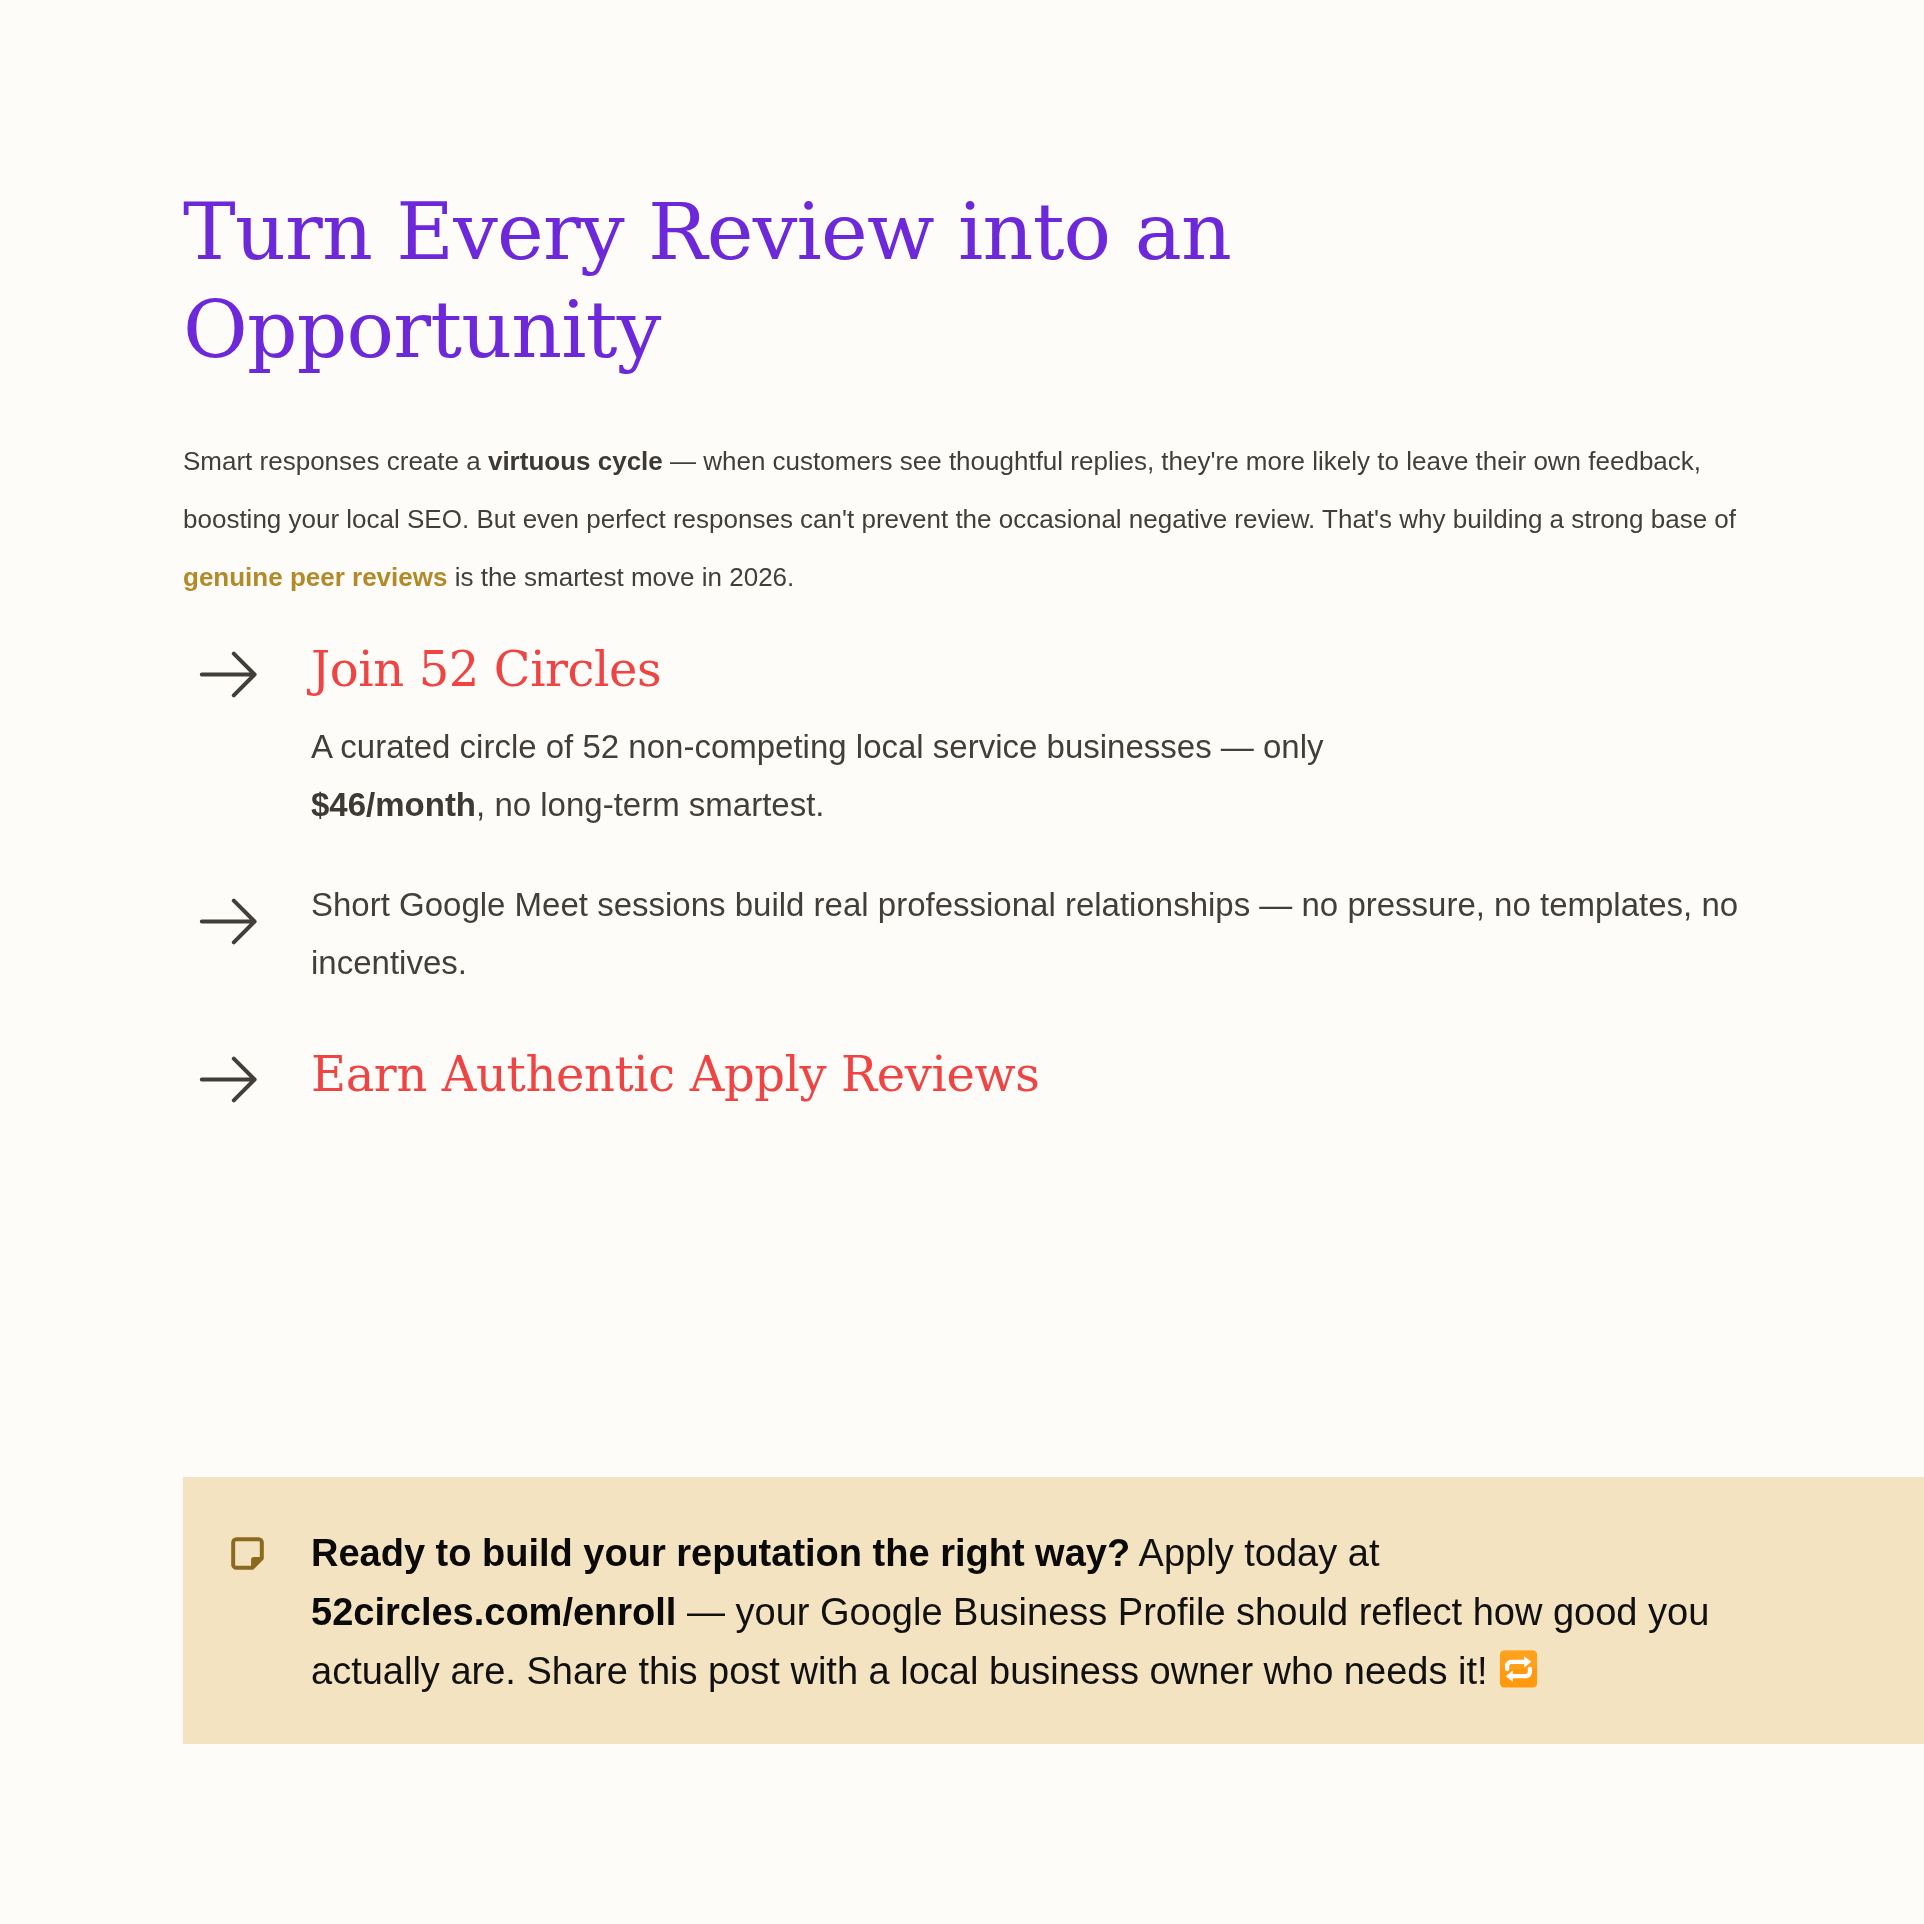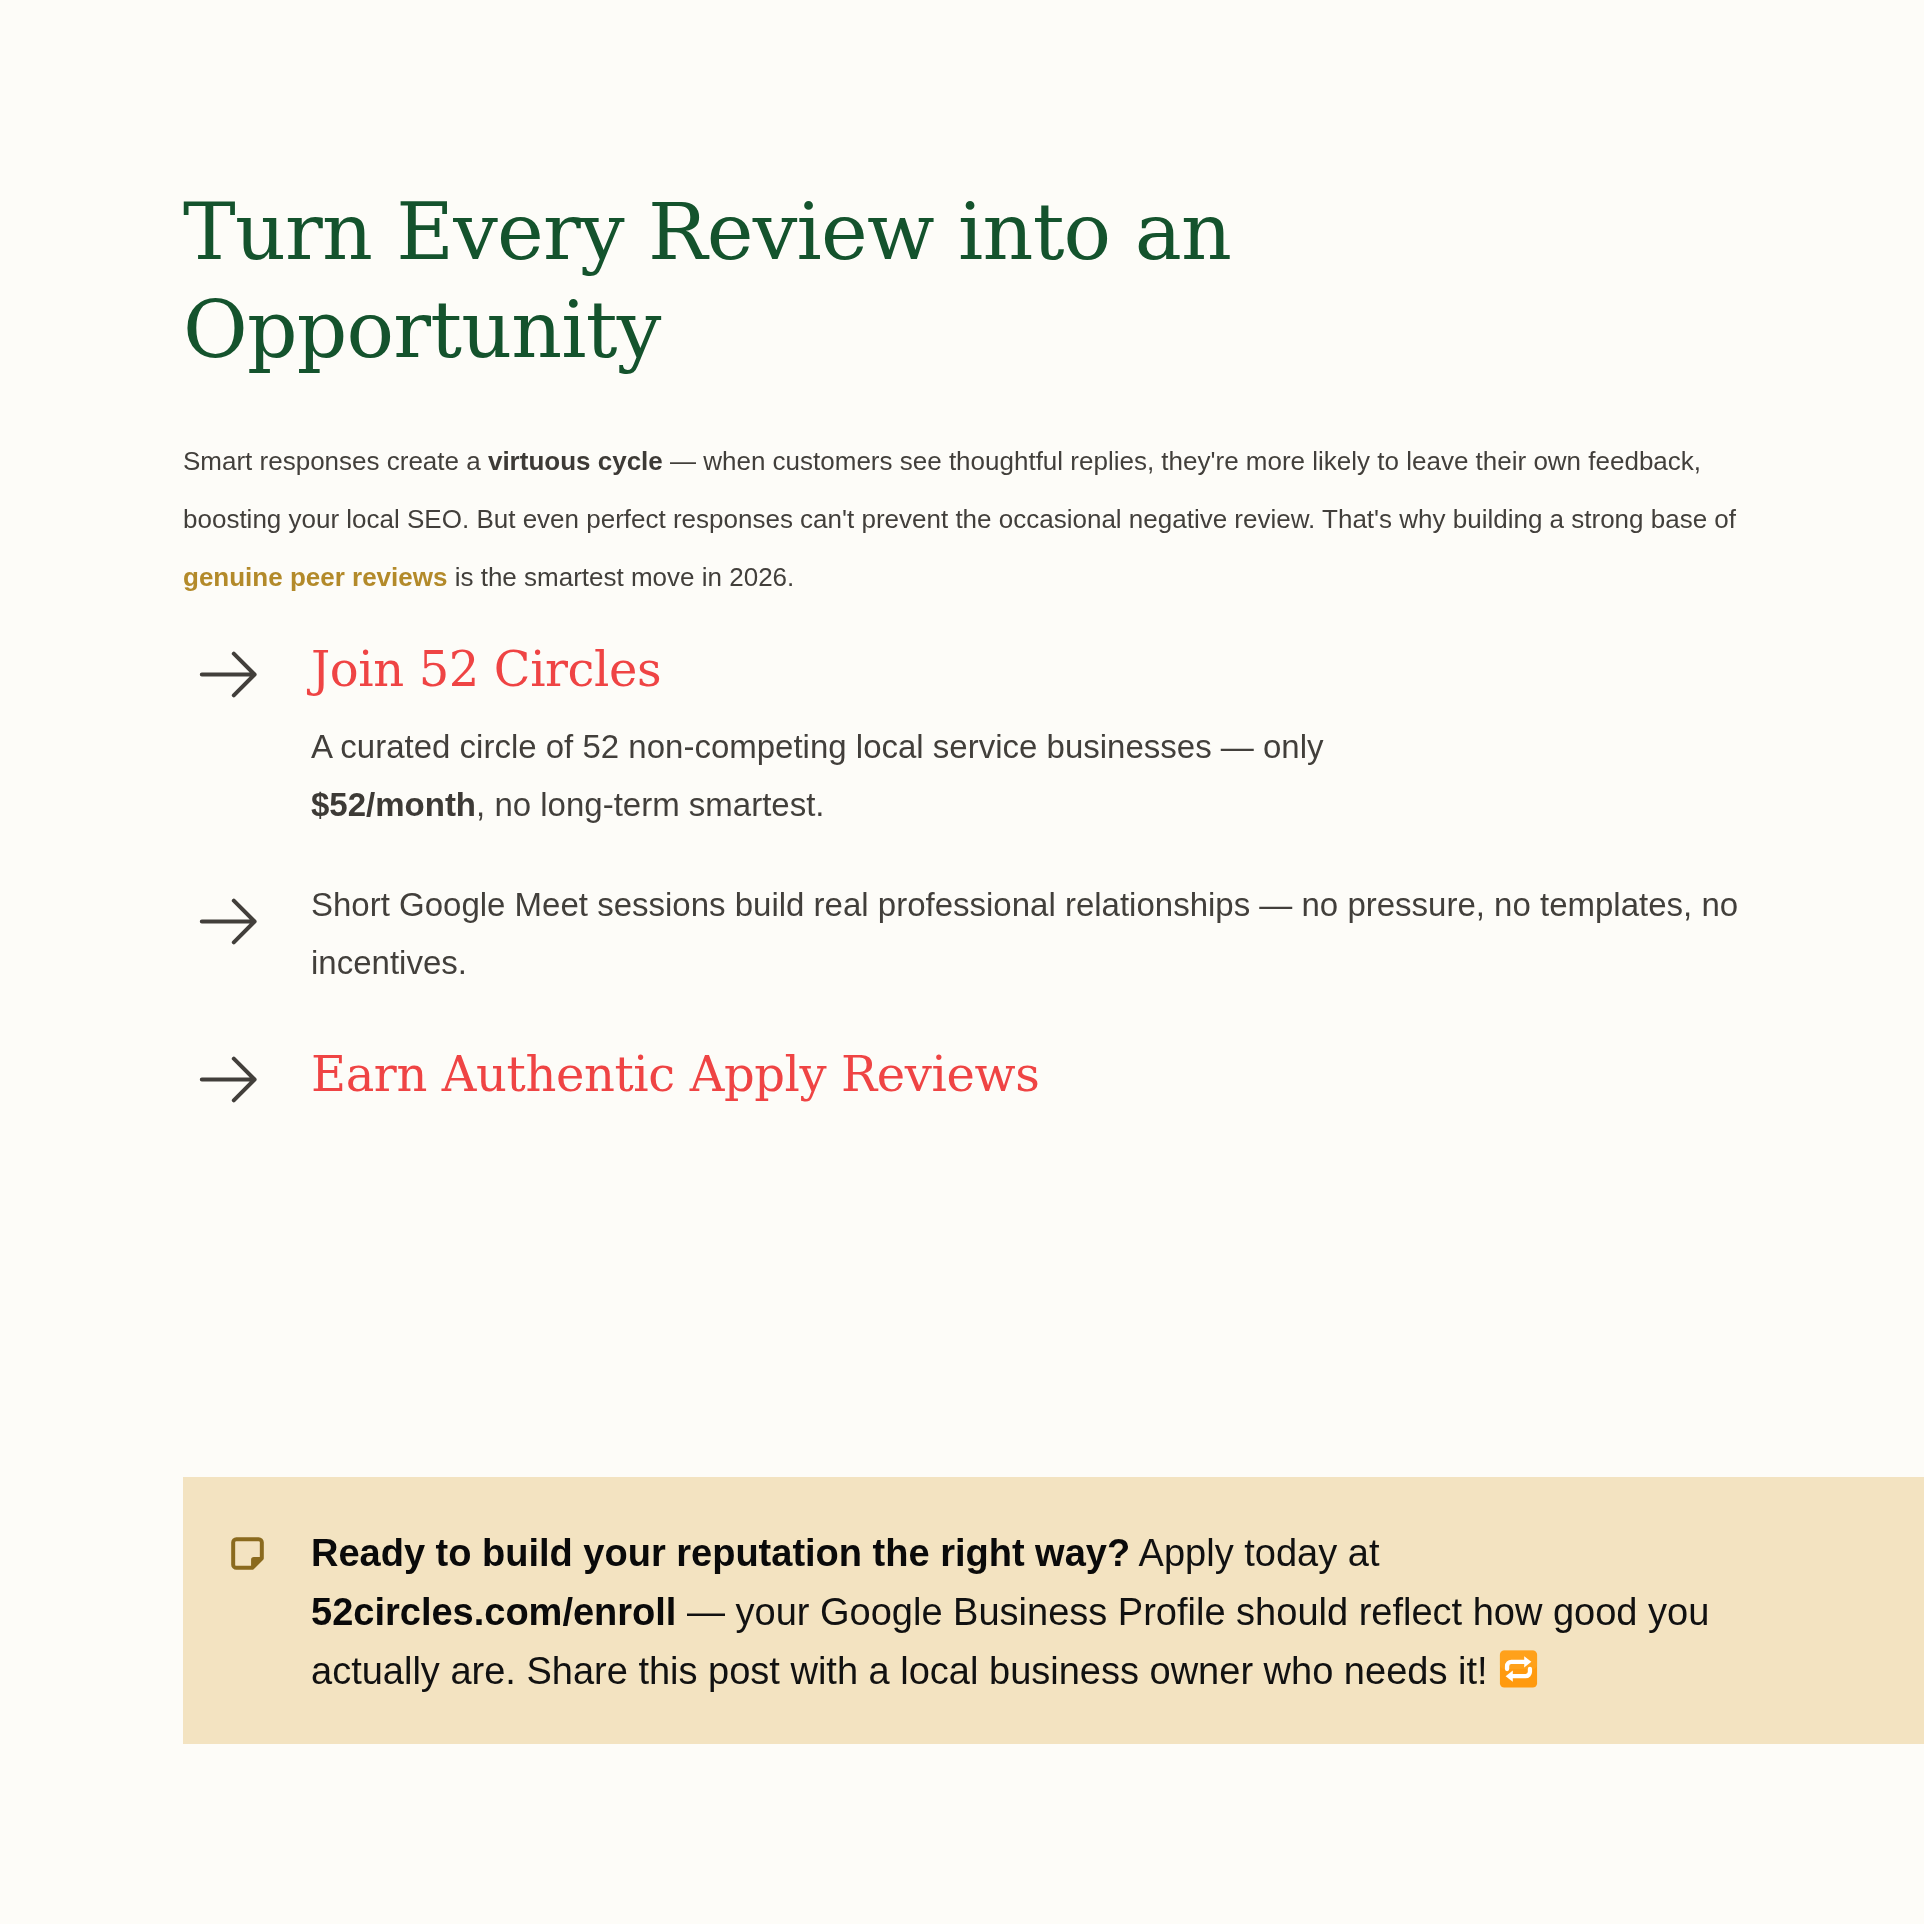--- a/index.html
+++ b/index.html
@@ -15,21 +15,21 @@
     }
     .page {
       position: absolute;
       left: 183px;
       top: 183px;
       width: 1572px;
     }
     .title {
       font-family: "DejaVu Serif", "Liberation Serif", serif;
       font-weight: normal;
-      color: #14532d;
+      color: #6d28d9;
       font-size: 79px;
       line-height: 98px;
       margin: 0;
       letter-spacing: -0.8px;
       width: 1364px;
     }
     .intro {
       font-family: "Liberation Sans", "DejaVu Sans", sans-serif;
       color: #423F3B;
       font-size: 26px;
@@ -117,21 +117,21 @@
   </h1>
 
   <p class="intro"><span>Smart responses create a </span><strong>virtuous cycle</strong><span> — when customers see thoughtful replies, they're more likely to leave their own feedback, boosting your local SEO. But even perfect responses can't prevent the occasional negative review. That's why building a strong base of </span><span class="accent">genuine peer reviews</span><span> is the smartest move in 2026.</span></p>
 
   <div class="items">
     <div class="item">
       <svg class="arrow" viewBox="0 0 80 66">
         <path d="M6 33 H72 M46 7 L72 33 L46 59" fill="none" stroke="#423F3B" stroke-width="5" stroke-linecap="round" stroke-linejoin="round"></path>
       </svg>
       <h2 class="item-title">Join 52 Circles</h2>
-      <p class="item-desc"><span>A curated circle of 52 non-competing local service businesses — only </span><br><strong>$52/month</strong><span>, no long-term smartest.</span></p>
+      <p class="item-desc"><span>A curated circle of 52 non-competing local service businesses — only </span><br><strong>$46/month</strong><span>, no long-term smartest.</span></p>
     </div>
 
     <div class="item">
       <svg class="arrow" viewBox="0 0 80 66">
         <path d="M6 33 H72 M46 7 L72 33 L46 59" fill="none" stroke="#423F3B" stroke-width="5" stroke-linecap="round" stroke-linejoin="round"></path>
       </svg>
       <p class="item-desc">Short Google Meet sessions build real professional relationships — no pressure, no templates, no incentives.</p>
     </div>
 
     <div class="item">

